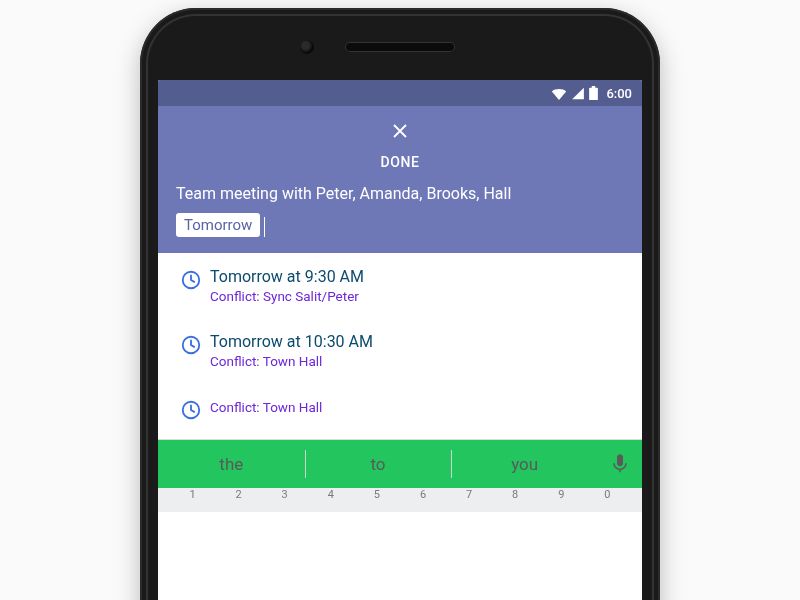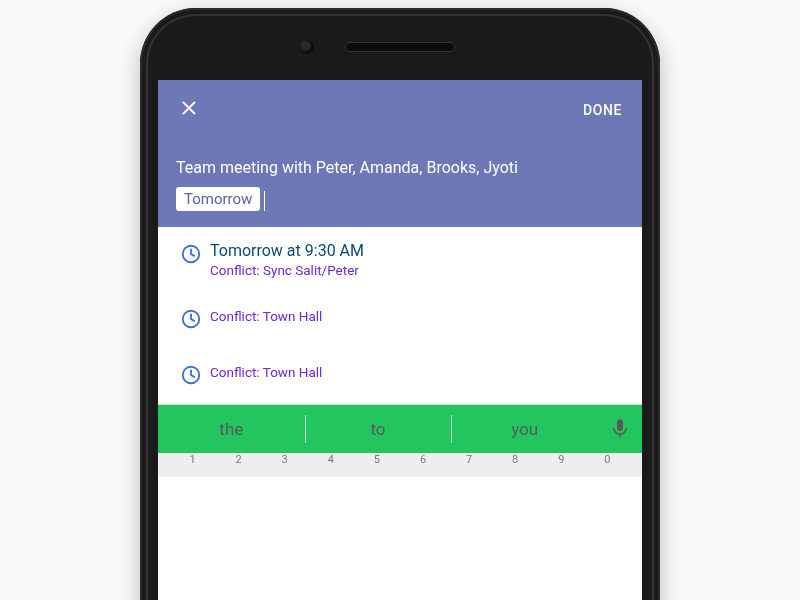--- a/index.html
+++ b/index.html
@@ -87,20 +87,21 @@
   .header {
     background: #6e78b7;
     color: #fff;
     padding: 12px 18px 16px 18px;
   }
   .header .toprow {
     display: flex;
     align-items: center;
     justify-content: space-between;
     height: 36px;
+    flex-direction: column;
   }
   .close-x {
     font-size: 22px;
     line-height: 1;
     cursor: pointer;
     padding: 4px;
   }
   .done-btn {
     font-size: 14px;
     letter-spacing: 0.6px;
@@ -212,31 +213,49 @@
 </head>
 <body>
 
 <div class="stage">
   <div class="phone">
     <div class="camera"></div>
     <div class="speaker"></div>
 
     <div class="screen">
 
+      <div class="statusbar">
+        <span class="sb-icon">
+          <svg width="16" height="13" viewBox="0 0 24 20">
+              <path fill="#fff" d="M12 20l11-13C18 2 6 2 1 7l11 13z"></path>
+            </svg>
+        </span>
+        <span class="sb-icon">
+          <svg width="14" height="13" viewBox="0 0 20 20">
+              <path fill="#fff" d="M1 19L19 1V19H1z"></path>
+            </svg>
+        </span>
+        <span class="sb-icon">
+          <svg width="9" height="14" viewBox="0 0 10 16">
+              <path fill="#fff" d="M3 0h4v2h2c.6 0 1 .4 1 1v12c0 .6-.4 1-1 1H1c-.6 0-1-.4-1-1V3c0-.6.4-1 1-1h2V0z"></path>
+            </svg>
+        </span>
+        <span class="clock">6:00</span>
+      </div>
 
       <div class="header">
         <div class="toprow">
           <span class="close-x">
             <svg width="18" height="18" viewBox="0 0 24 24">
                 <path stroke="#fff" stroke-width="2.4" fill="none" d="M4 4l16 16M20 4L4 20"></path>
               </svg>
           </span>
           <span class="done-btn">DONE</span>
         </div>
-        <div class="event-title">Team meeting with Peter, Amanda, Brooks, Jyoti</div>
+        <div class="event-title">Team meeting with Peter, Amanda, Brooks, Hall</div>
         <div class="chip-row">
           <span class="chip">Tomorrow</span>
           <span class="caret"></span>
         </div>
       </div>
 
       <div class="list">
         <div class="row">
           <div class="iconwrap">
               <span>
@@ -254,20 +273,21 @@
         <div class="row">
           <div class="iconwrap">
               <span>
             <svg width="22" height="22" viewBox="0 0 24 24">
                   <circle cx="12" cy="12" r="9" fill="none" stroke="#3b6fe0" stroke-width="2"></circle>
                   <path d="M12 7v5l3.5 2" fill="none" stroke="#3b6fe0" stroke-width="2" stroke-linecap="round"></path>
                 </svg>
           </span>
             </div>
           <div class="txt">
+            <div class="time">Tomorrow at 10:30 AM</div>
             <div class="conflict">Conflict: Town Hall</div>
           </div>
         </div>
         <div class="row">
           <div class="iconwrap">
               <span>
             <svg width="22" height="22" viewBox="0 0 24 24">
                   <circle cx="12" cy="12" r="9" fill="none" stroke="#3b6fe0" stroke-width="2"></circle>
                   <path d="M12 7v5l3.5 2" fill="none" stroke="#3b6fe0" stroke-width="2" stroke-linecap="round"></path>
                 </svg>

